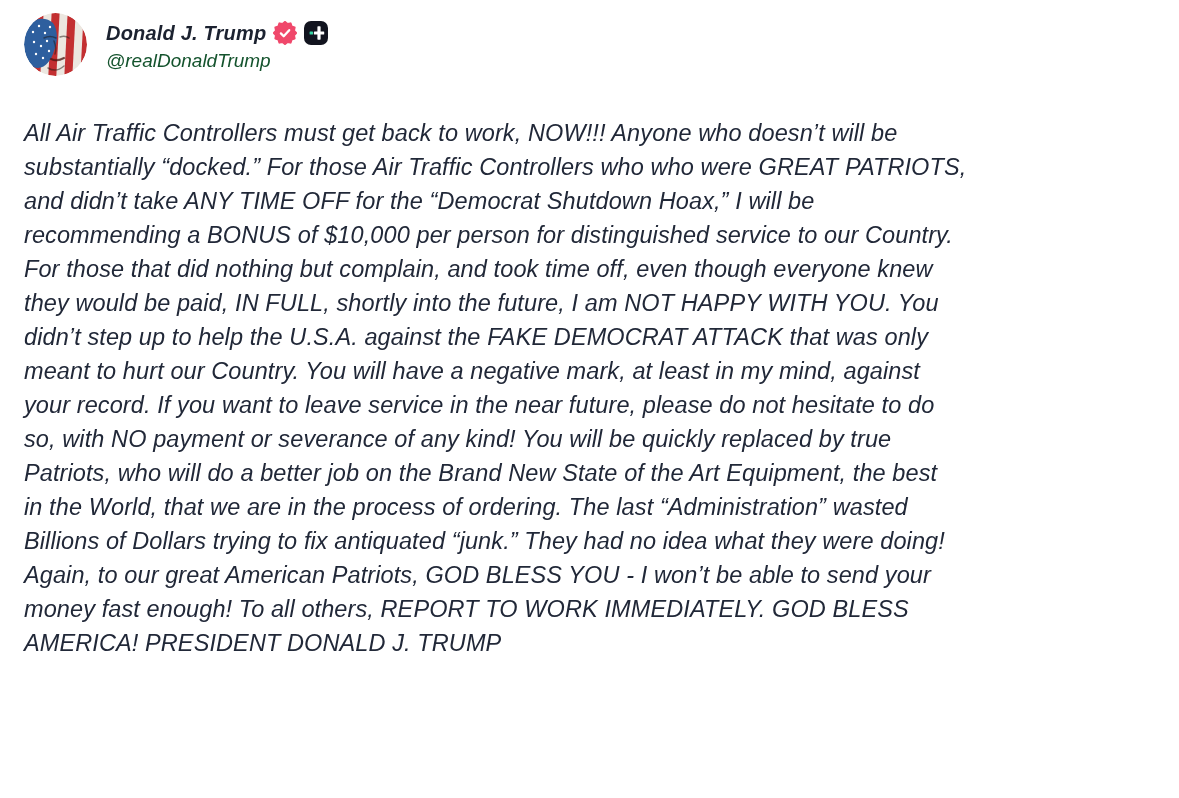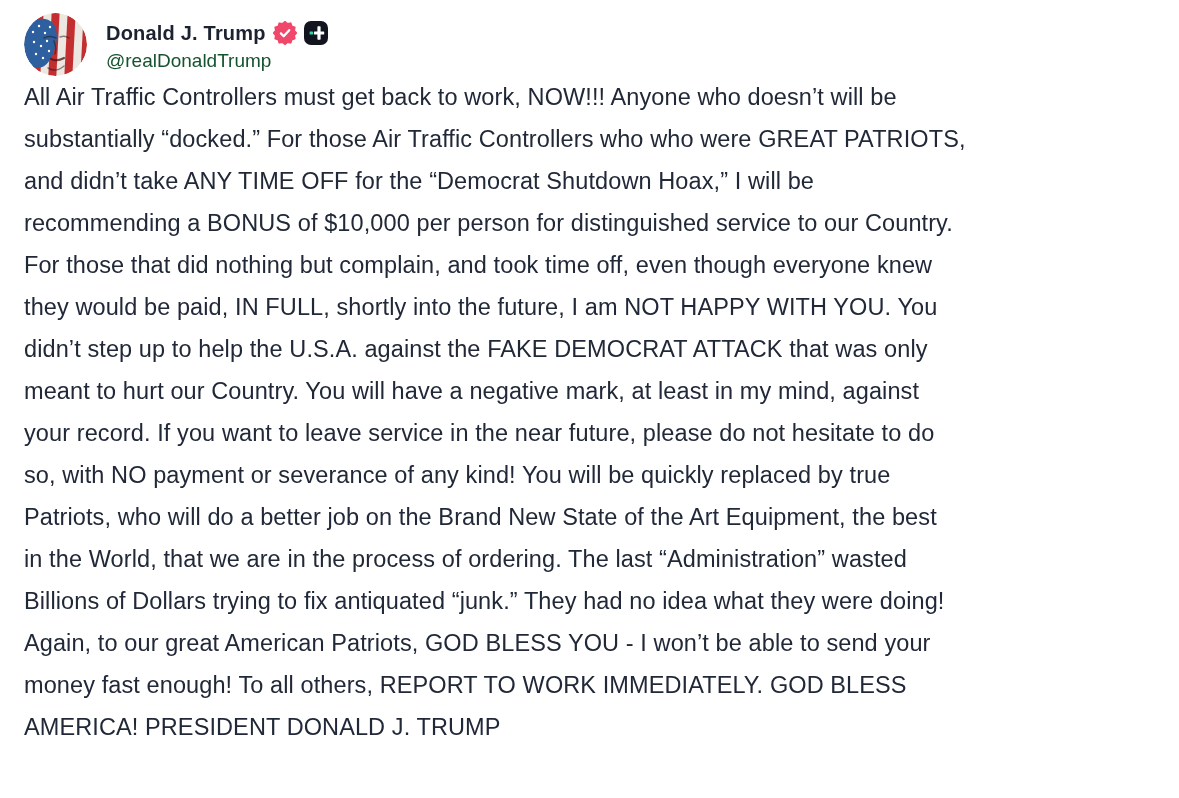--- a/index.html
+++ b/index.html
@@ -1,37 +1,38 @@
 <!DOCTYPE html>
 <html><head>
 <meta charset="utf-8">
 <style>
   html,body{margin:0;padding:0;}
   body{
     width:1179px;height:798px;background:#ffffff;overflow:hidden;
     font-family:"Liberation Sans","DejaVu Sans",sans-serif;
     -webkit-font-smoothing:antialiased;
   }
-  .page{padding:13px 24px 0 24px;}
+  .page{padding:13px 24px 0 24px;font-style:italic;}
   .header{display:flex;align-items:center;gap:19px;}
   .avatar{
     width:63px;height:63px;border-radius:50%;overflow:hidden;flex:0 0 auto;
     background:#fff;
   }
   .avatar svg{display:block;width:63px;height:63px;}
   .header-text{display:flex;flex-direction:column;gap:2px;padding-top:4px;}
   .name-row{display:flex;align-items:center;gap:7px;}
   .author{
     font-size:20px;font-weight:700;color:#1c2230;line-height:26px;letter-spacing:.2px;
   }
   .badge{display:inline-flex;align-items:center;}
   .badge svg{display:block;}
   .handle{font-size:19px;color:#14532d;line-height:26px;}
   .post-text{
-    font-size:23.5px;line-height:42px;color:#212838;
+    margin-top:40px;
+    font-size:23.5px;line-height:34px;color:#212838;
     white-space:pre-line;letter-spacing:.1px;
   }
 </style>
 </head>
 <body>
 
 <div class="page">
 
   <header class="header">
 

